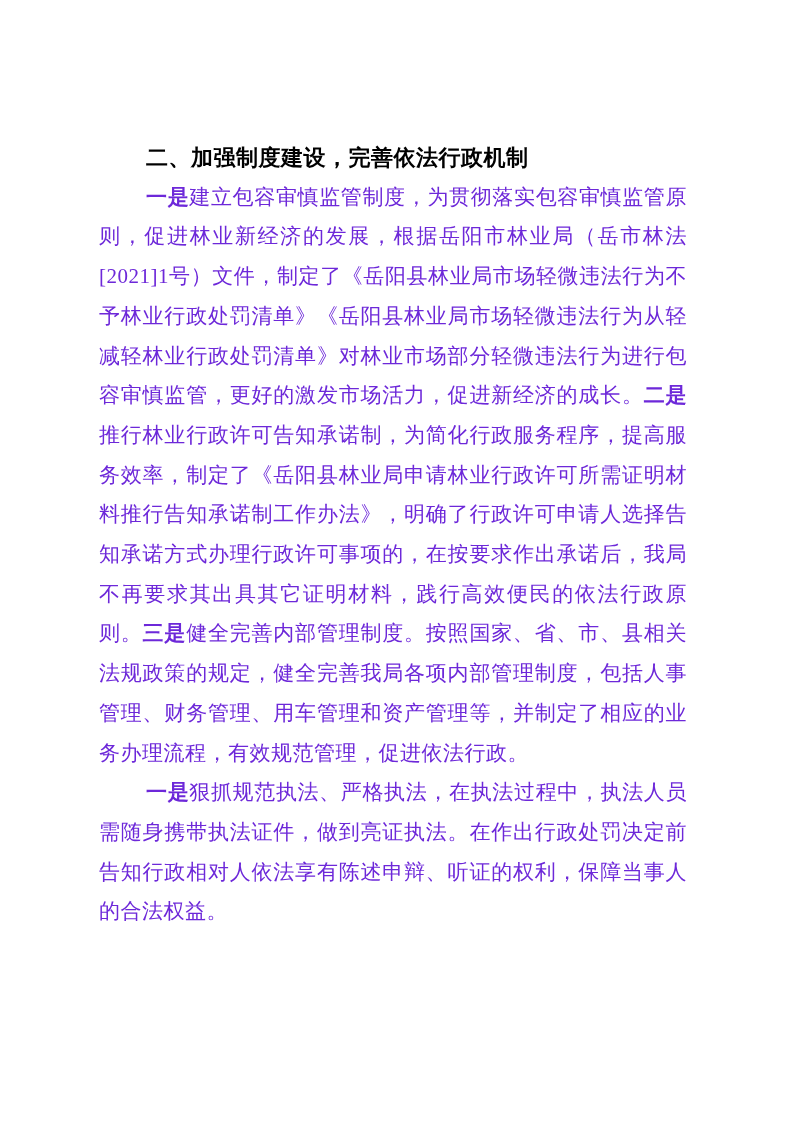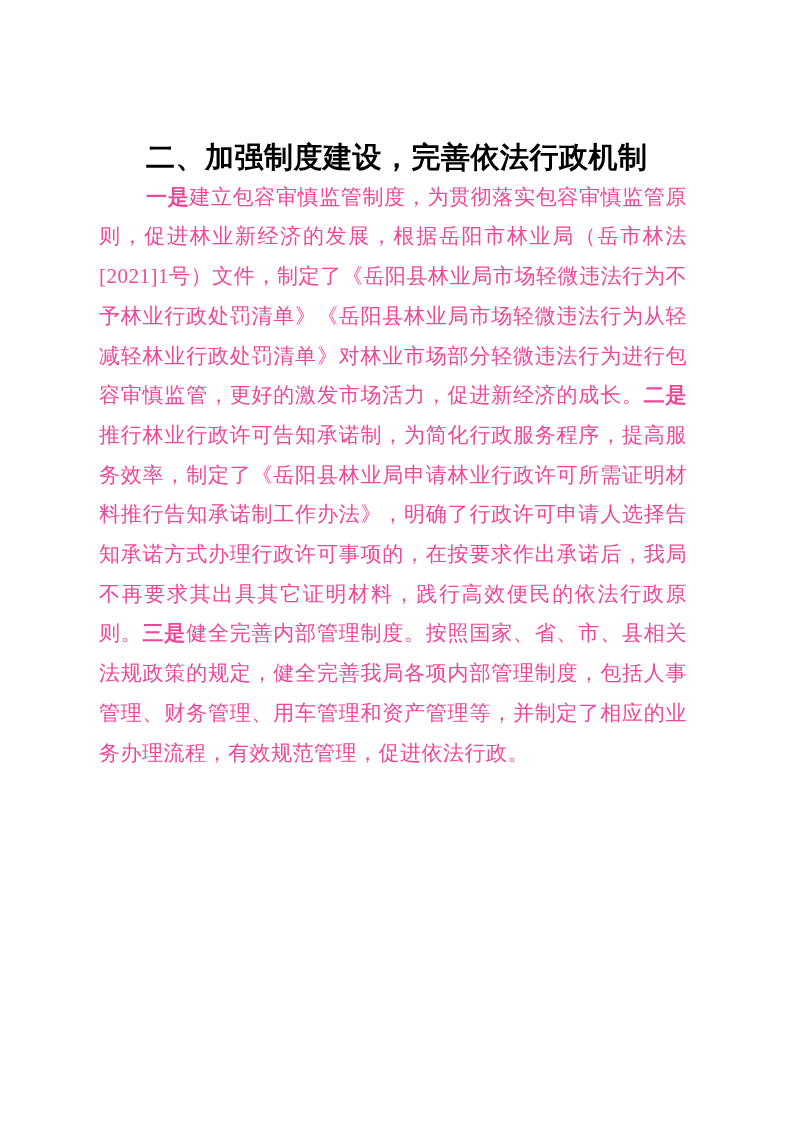--- a/index.html
+++ b/index.html
@@ -24,47 +24,48 @@
     left: 99px;
     top: 138px;
     width: 588px;
     font-family: "Liberation Serif", "DejaVu Serif", serif;
   }
   h2.heading {
     margin: 0;
     padding: 0;
     font-family: "Liberation Sans", "DejaVu Sans", sans-serif;
     font-weight: bold;
-    font-size: 29px;
+    font-size: 22px;
     line-height: 39.7px;
     text-indent: 47px;
     letter-spacing: 0.5px;
     white-space: nowrap;
   }
   p.para {
     margin: 0;
     padding: 0;
     font-size: 21px;
     line-height: 39.7px;
     text-align: justify;
     text-indent: 47px;
     letter-spacing: 0.5px;
-    color: #ec4899;
+    color: #6d28d9;
   }
   p.para .seg-bold {
     font-weight: bold;
   }
 </style>
 </head>
 <body>
 
 <div class="page">
   <div class="content">
 
     <h2 class="heading">二、加强制度建设，完善依法行政机制</h2>
 
     <p class="para"><span class="seg-bold">一是</span><span class="seg-regular">建立包容审慎监管制度，为贯彻落实包容审慎监管原则，促进林业新经济的发展，根据岳阳市林业局（岳市林法[2021]1号）文件，制定了《岳阳县林业局市场轻微违法行为不予林业行政处罚清单》《岳阳县林业局市场轻微违法行为从轻减轻林业行政处罚清单》对林业市场部分轻微违法行为进行包容审慎监管，更好的激发市场活力，促进新经济的成长。</span><span class="seg-bold">二是</span><span class="seg-regular">推行林业行政许可告知承诺制，为简化行政服务程序，提高服务效率，制定了《岳阳县林业局申请林业行政许可所需证明材料推行告知承诺制工作办法》，明确了行政许可申请人选择告知承诺方式办理行政许可事项的，在按要求作出承诺后，我局不再要求其出具其它证明材料，践行高效便民的依法行政原则。</span><span class="seg-bold">三是</span><span class="seg-regular">健全完善内部管理制度。按照国家、省、市、县相关法规政策的规定，健全完善我局各项内部管理制度，包括人事管理、财务管理、用车管理和资产管理等，并制定了相应的业务办理流程，有效规范管理，促进依法行政。</span></p>
 
 
+    <p class="para"><span class="seg-bold">一是</span><span class="seg-regular">狠抓规范执法、严格执法，在执法过程中，执法人员需随身携带执法证件，做到亮证执法。在作出行政处罚决定前告知行政相对人依法享有陈述申辩、听证的权利，保障当事人的合法权益。</span></p>
 
 
   </div>
 </div>
 
 </body></html>

